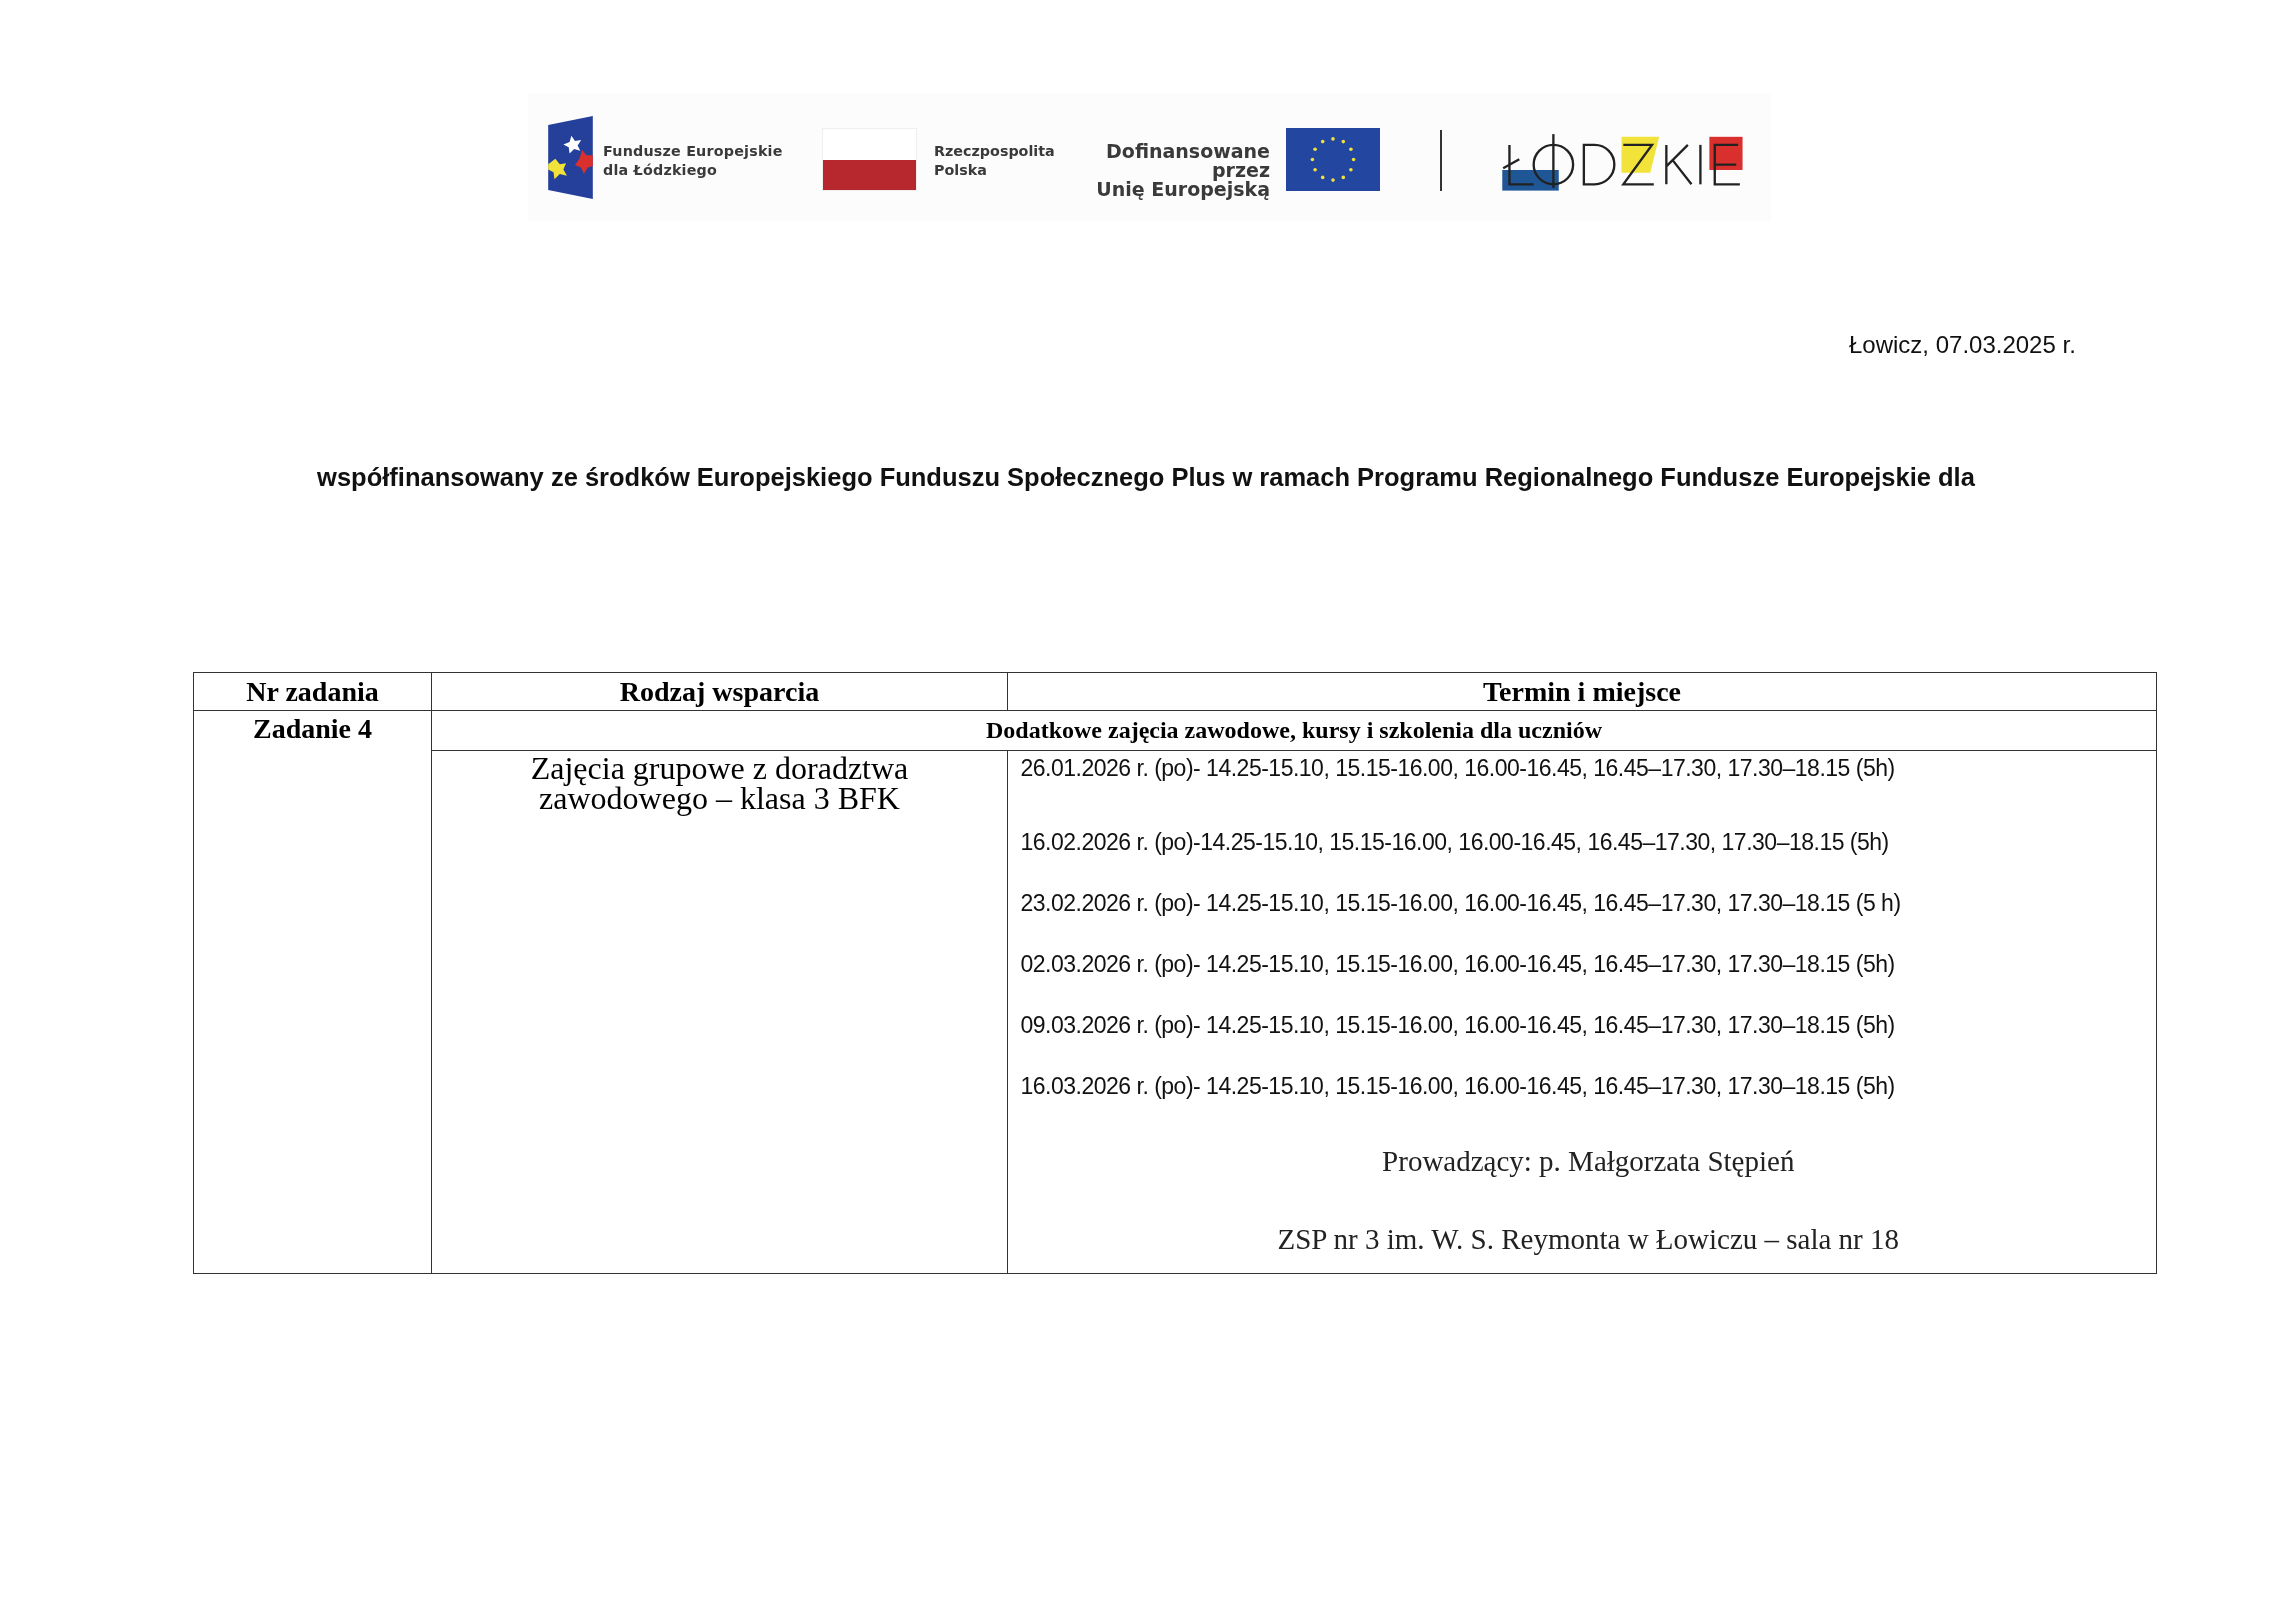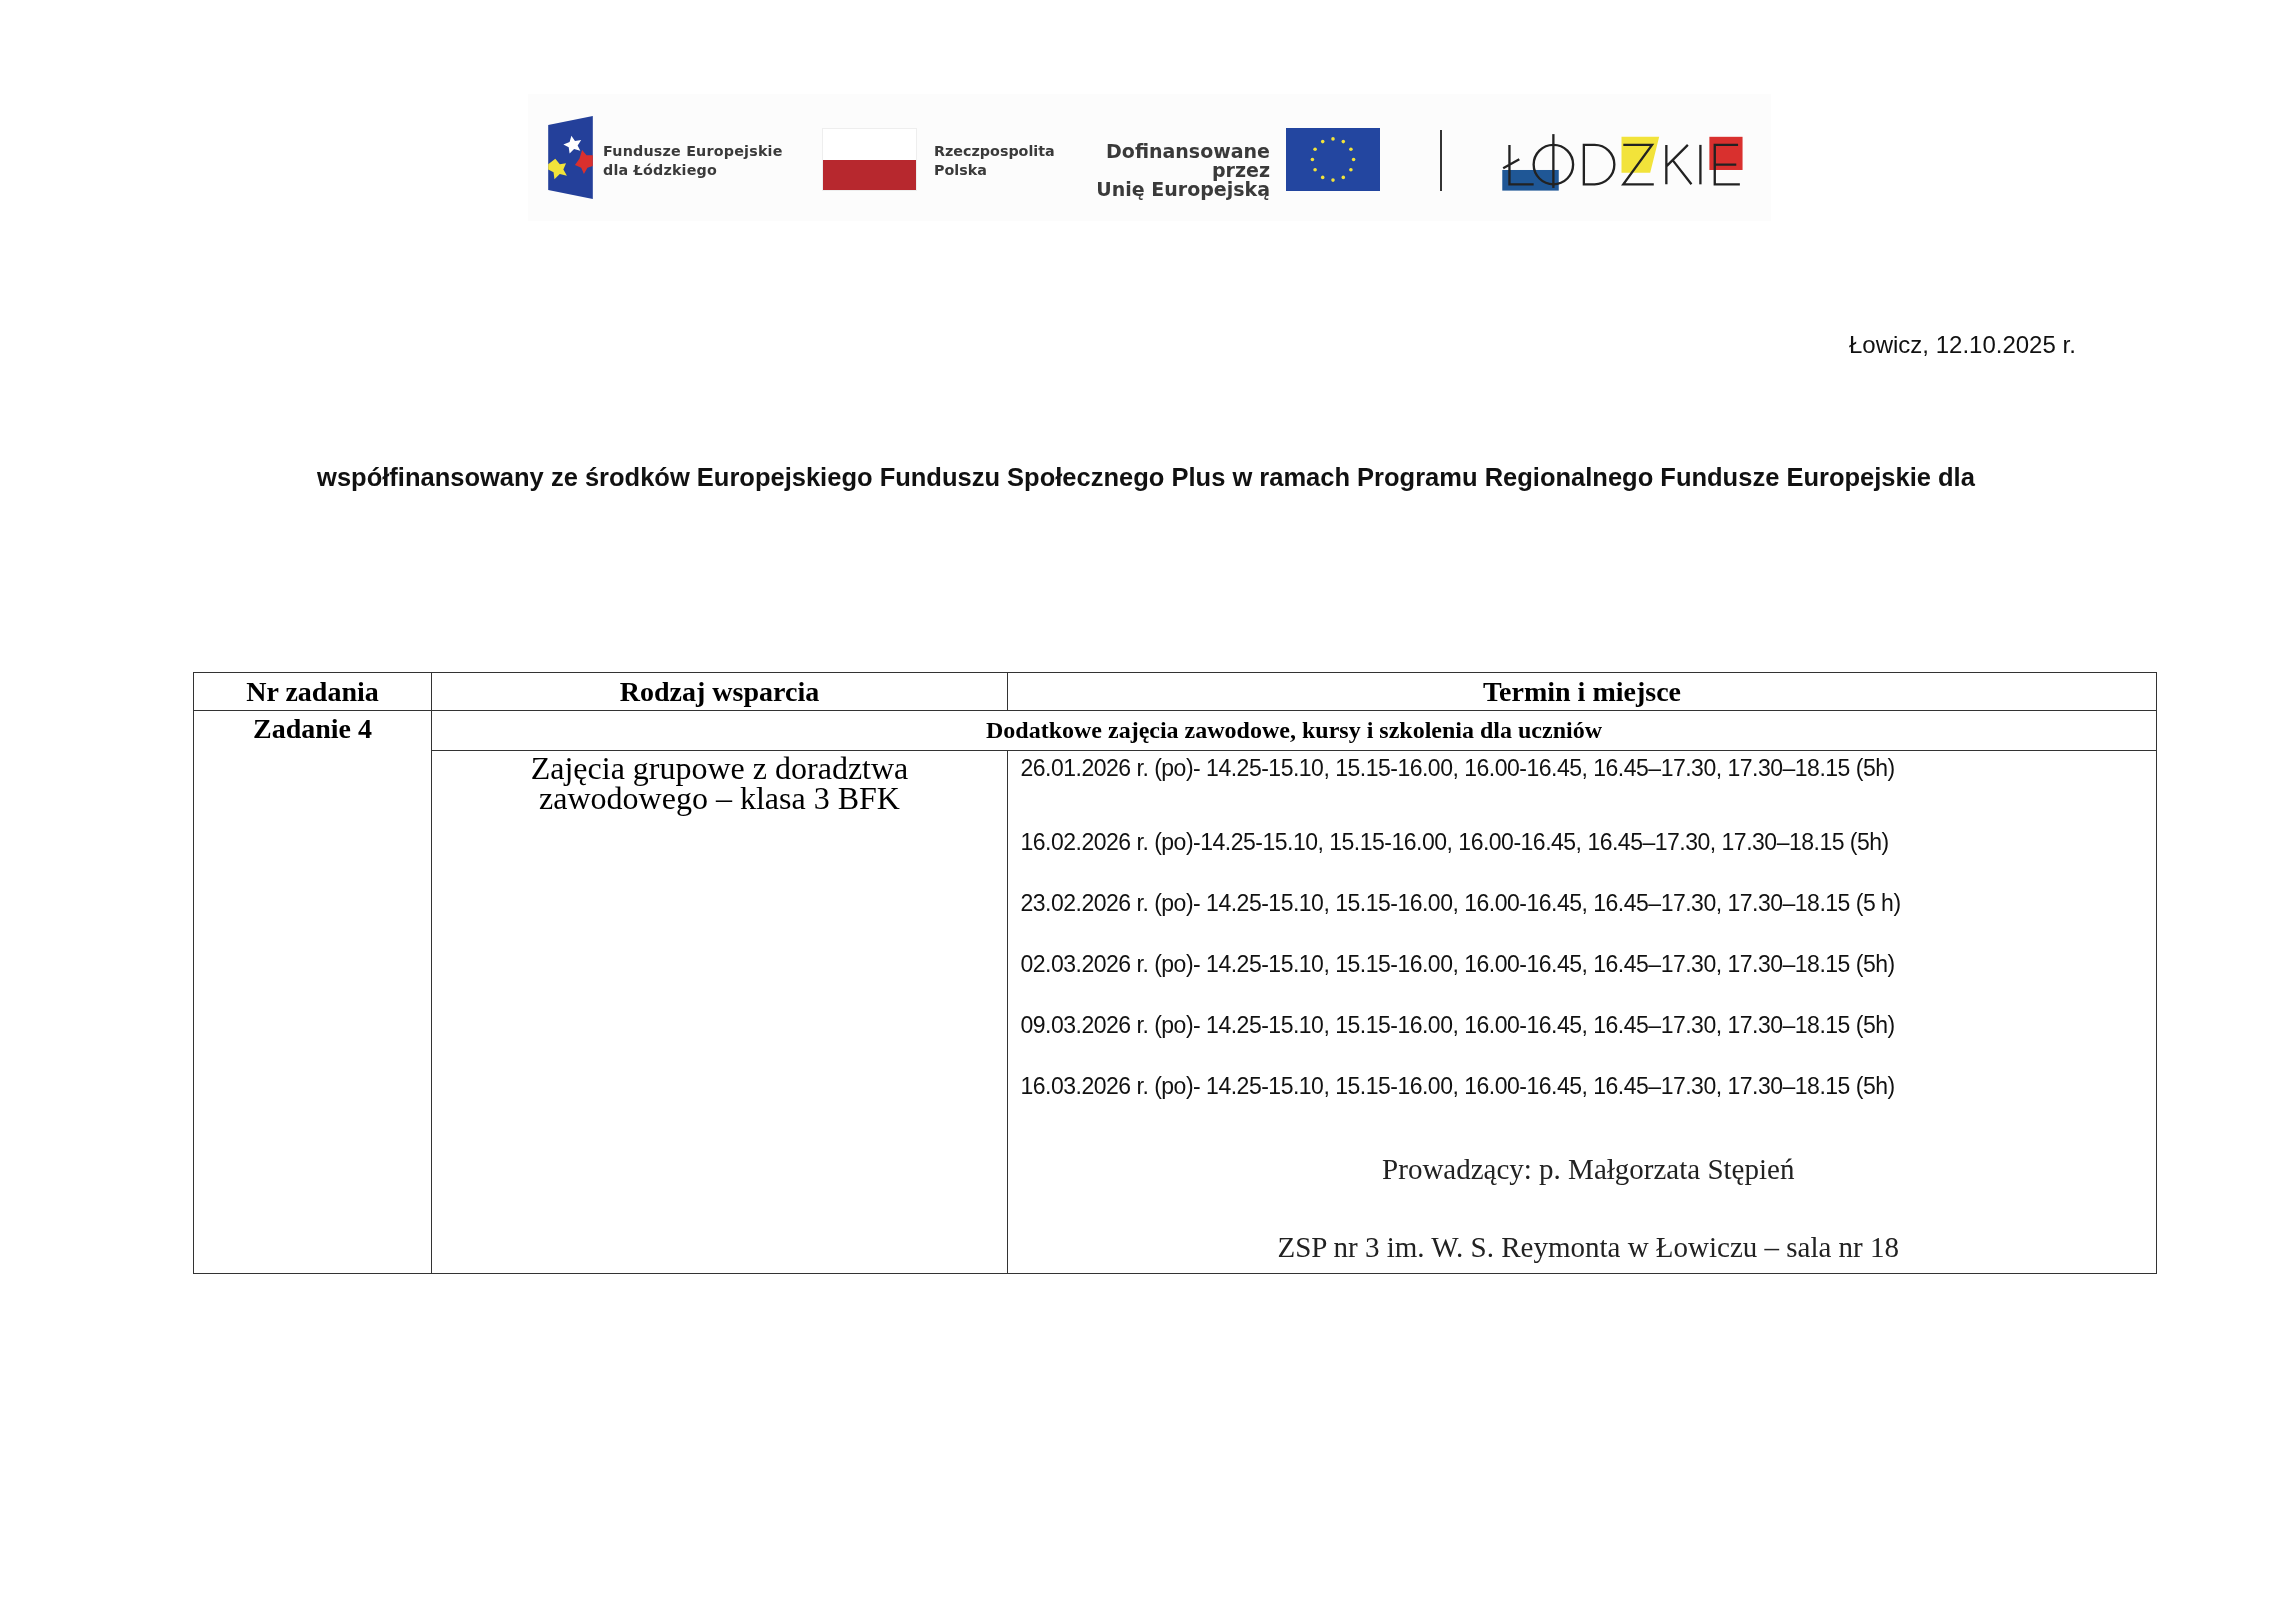--- a/index.html
+++ b/index.html
@@ -34,21 +34,21 @@
   .col3 { width:1149px; }
   .hdr th { height:37px; font-family:"Liberation Serif", serif; font-weight:bold; font-size:28px; text-align:center; line-height:37px; }
   .sub td { height:39px; }
   .task-cell { font-family:"Liberation Serif", serif; font-weight:bold; font-size:28px; text-align:center; line-height:36px; }
   .category { font-family:"Liberation Serif", serif; font-weight:bold; font-size:24px; text-align:center; line-height:38px; }
   .support-type { font-family:"Liberation Serif", serif; font-size:32px; text-align:center; line-height:30px; padding:1.8px 12.5px 0 12.5px !important; }
   .term-cell { padding:0 0 0 12.5px !important; font-family:"Liberation Sans", sans-serif; }
   .dates { margin:0; padding:0; list-style:none; }
   .dates li { font-size:23px; line-height:61px; height:61px; white-space:nowrap; letter-spacing:-0.5px; color:#111; }
   .dates li:first-child { line-height:30px; height:61px; padding-top:1.8px; box-sizing:border-box; }
-  .instructor { margin-top:36px; text-align:center; font-family:"Liberation Serif", serif; font-size:29px; color:#222; }
+  .instructor { margin-top:28px; text-align:center; font-family:"Liberation Serif", serif; font-size:29px; color:#222; }
   .location { margin-top:45px; text-align:center; font-family:"Liberation Serif", serif; font-size:29px; color:#222; }
 </style>
 </head>
 <body>
 
 <div class="logo-strip"></div>
 
 <svg class="abs fe-logo" viewBox="0 0 50 93">
   <polygon points="0,10 50,0 50,93 0,83" fill="#24409a"></polygon>
   <polygon points="26,22 30,28 37,27 33,33 36,39 29,37 24,42 23,35 17,32 24,29" fill="#ffffff"></polygon>
@@ -109,21 +109,21 @@
     <path d="M142,12 H174 L142,56 H176"></path>
 
     <path d="M190,12 V56 M190,36 L214,12 M197,29 L218,56"></path>
 
     <path d="M228,12 V56"></path>
 
     <path d="M270,12 H244 V56 H272 M244,34 H268"></path>
   </g>
 </svg>
 
-<div class="abs date">Łowicz, 12.10.2025 r.</div>
+<div class="abs date">Łowicz, 07.03.2025 r.</div>
 
 <div class="abs title">
   <div>współfinansowany ze środków Europejskiego Funduszu Społecznego Plus w ramach Programu Regionalnego Fundusze Europejskie dla</div>
 </div>
 
 <table class="schedule">
   <colgroup>
       <col class="col1">
       <col class="col2">
       <col class="col3">

